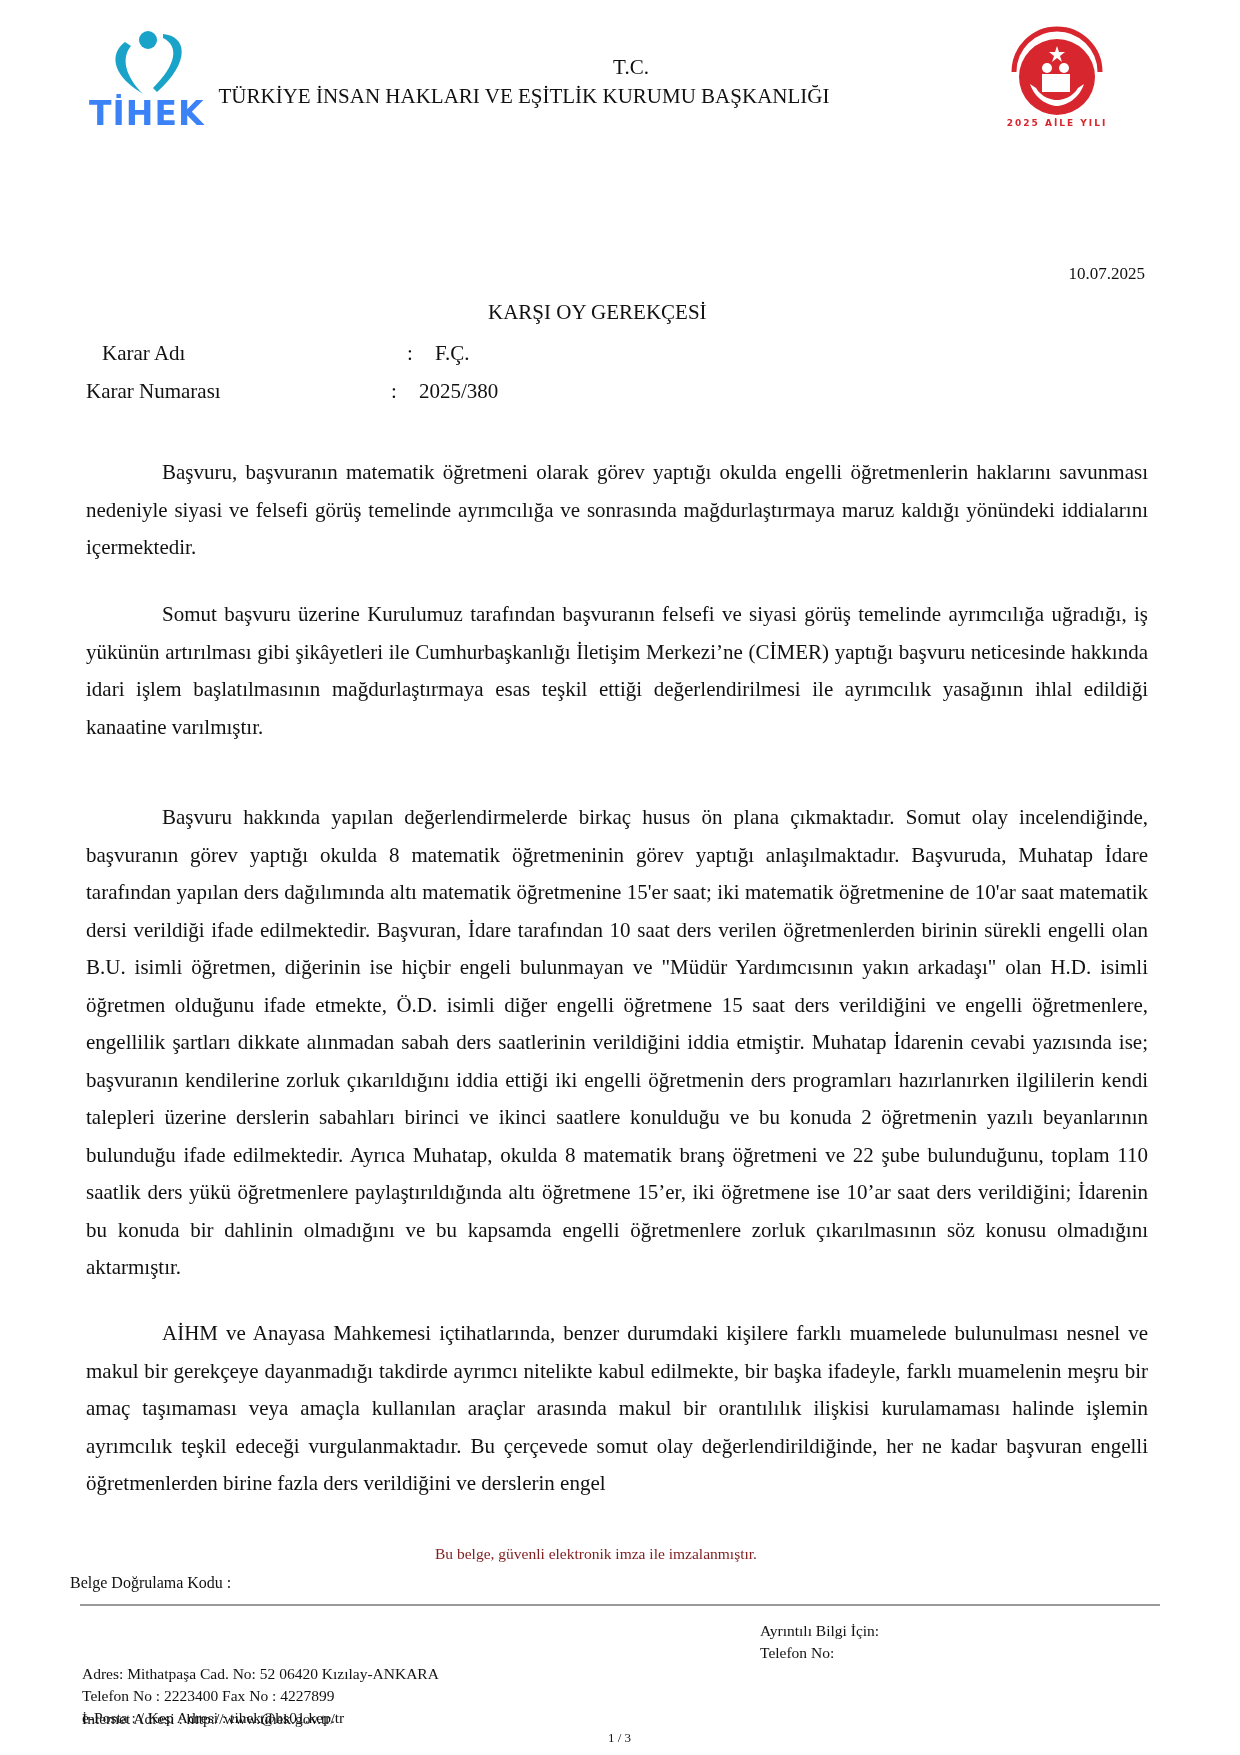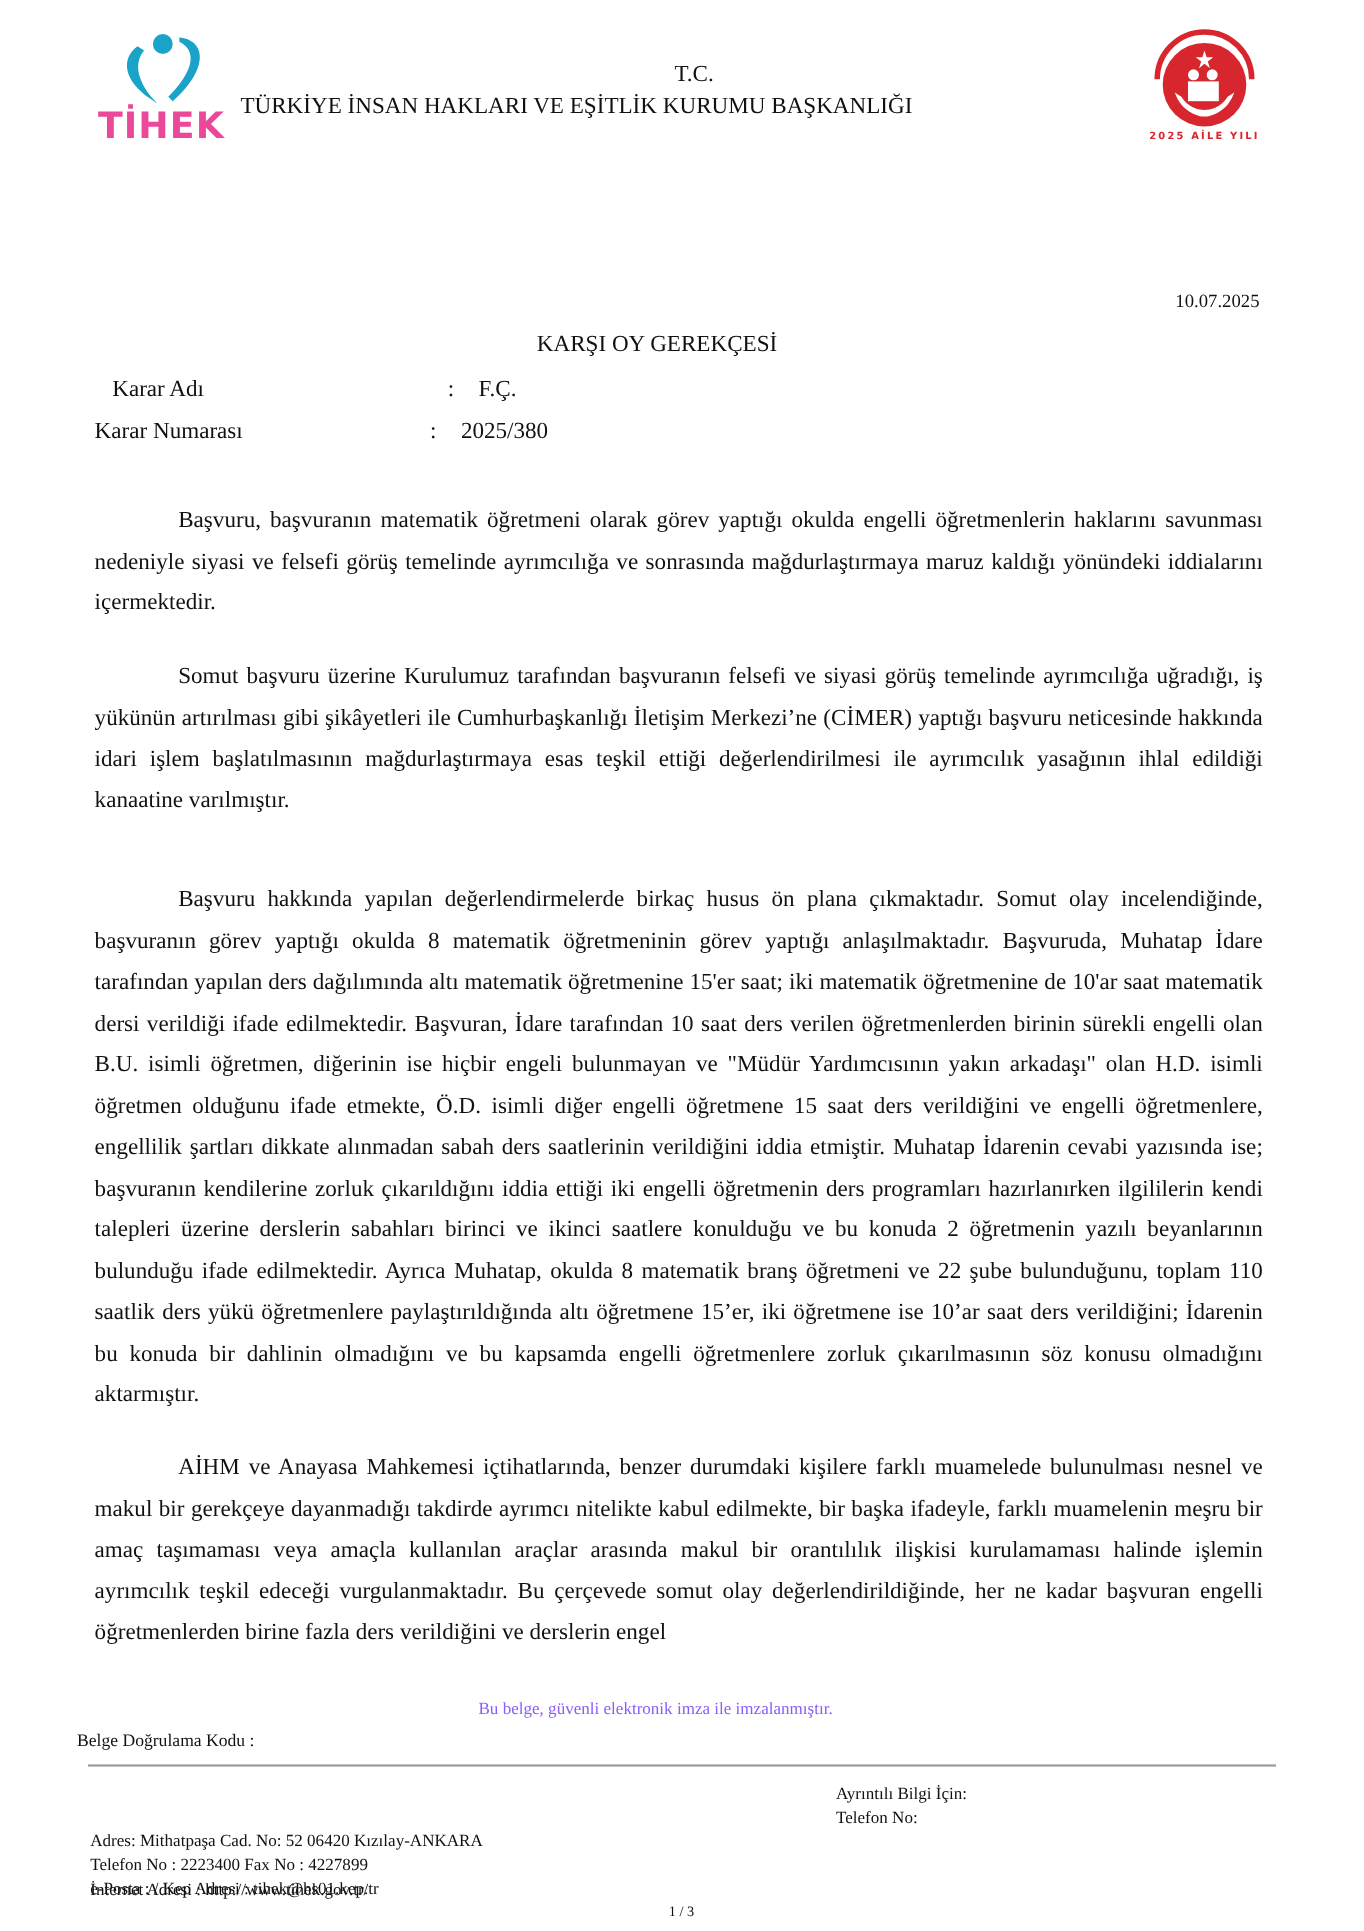--- a/index.html
+++ b/index.html
@@ -1,32 +1,32 @@
 <!DOCTYPE html>
 <html><head>
   <meta charset="utf-8">
   <style>
     html, body { margin:0; padding:0; background:#ffffff; }
     body { width:1240px; height:1755px; position:relative; overflow:hidden;
            font-family:"Liberation Serif", "DejaVu Serif", serif; color:#111; }
     .abs { position:absolute; }
     .logo-left { left:85px; top:22px; width:120px; height:115px; }
     .logo-left .wordmark { position:absolute; left:4px; top:72px; font-family:"DejaVu Sans", sans-serif;
-           font-weight:bold; font-size:33px; color:#ec4899; letter-spacing:1px; }
-    .logo-right { left:1040px; top:22px; width:110px; height:110px;text-decoration:underline; }
+           font-weight:bold; font-size:33px; color:#3b82f6; letter-spacing:1px; }
+    .logo-right { left:1002px; top:22px; width:110px; height:110px;text-decoration:underline; }
     .hdr-tc { left:11px; width:1240px; top:55px; text-align:center; font-size:21px; }
     .hdr-org { left:0; width:1048px; top:84px; text-align:center; font-size:21px; padding-left:0; }
     .date { right:95px; top:264px; font-size:17px; }
     .doc-title { left:488px; top:300px; font-size:21px; }
     .meta-row { left:86px; font-size:21px; }
     .meta-row .lbl { display:inline-block; width:305px; }
     .meta-row .colon { display:inline-block; width:28px; }
     .body-text { left:86px; width:1062px; font-size:21px; line-height:37.5px; text-align:justify; }
     .body-text p { margin:0; text-indent:76px; }
-    .sig-note { left:435px; top:1545px; font-size:15.5px; color:#8b5cf6; }
+    .sig-note { left:435px; top:1545px; font-size:15.5px; color:#7f1d1d; }
     .verify { left:70px; top:1574px; font-size:16px; }
     .rule { left:80px; top:1604px; width:1080px; height:2px; background:#9a9a9a; }
     .footer-left { left:82px; top:1620px; font-size:15.5px; line-height:22px;margin-top:43px; }
     .footer-right { left:760px; top:1620px; font-size:15.5px; line-height:22px; }
     .footer-web { left:82px; top:1710px; font-size:15.5px; }
     .page-num { left:608px; top:1730px; font-size:13px; }
   </style>
 </head>
 <body>
 

